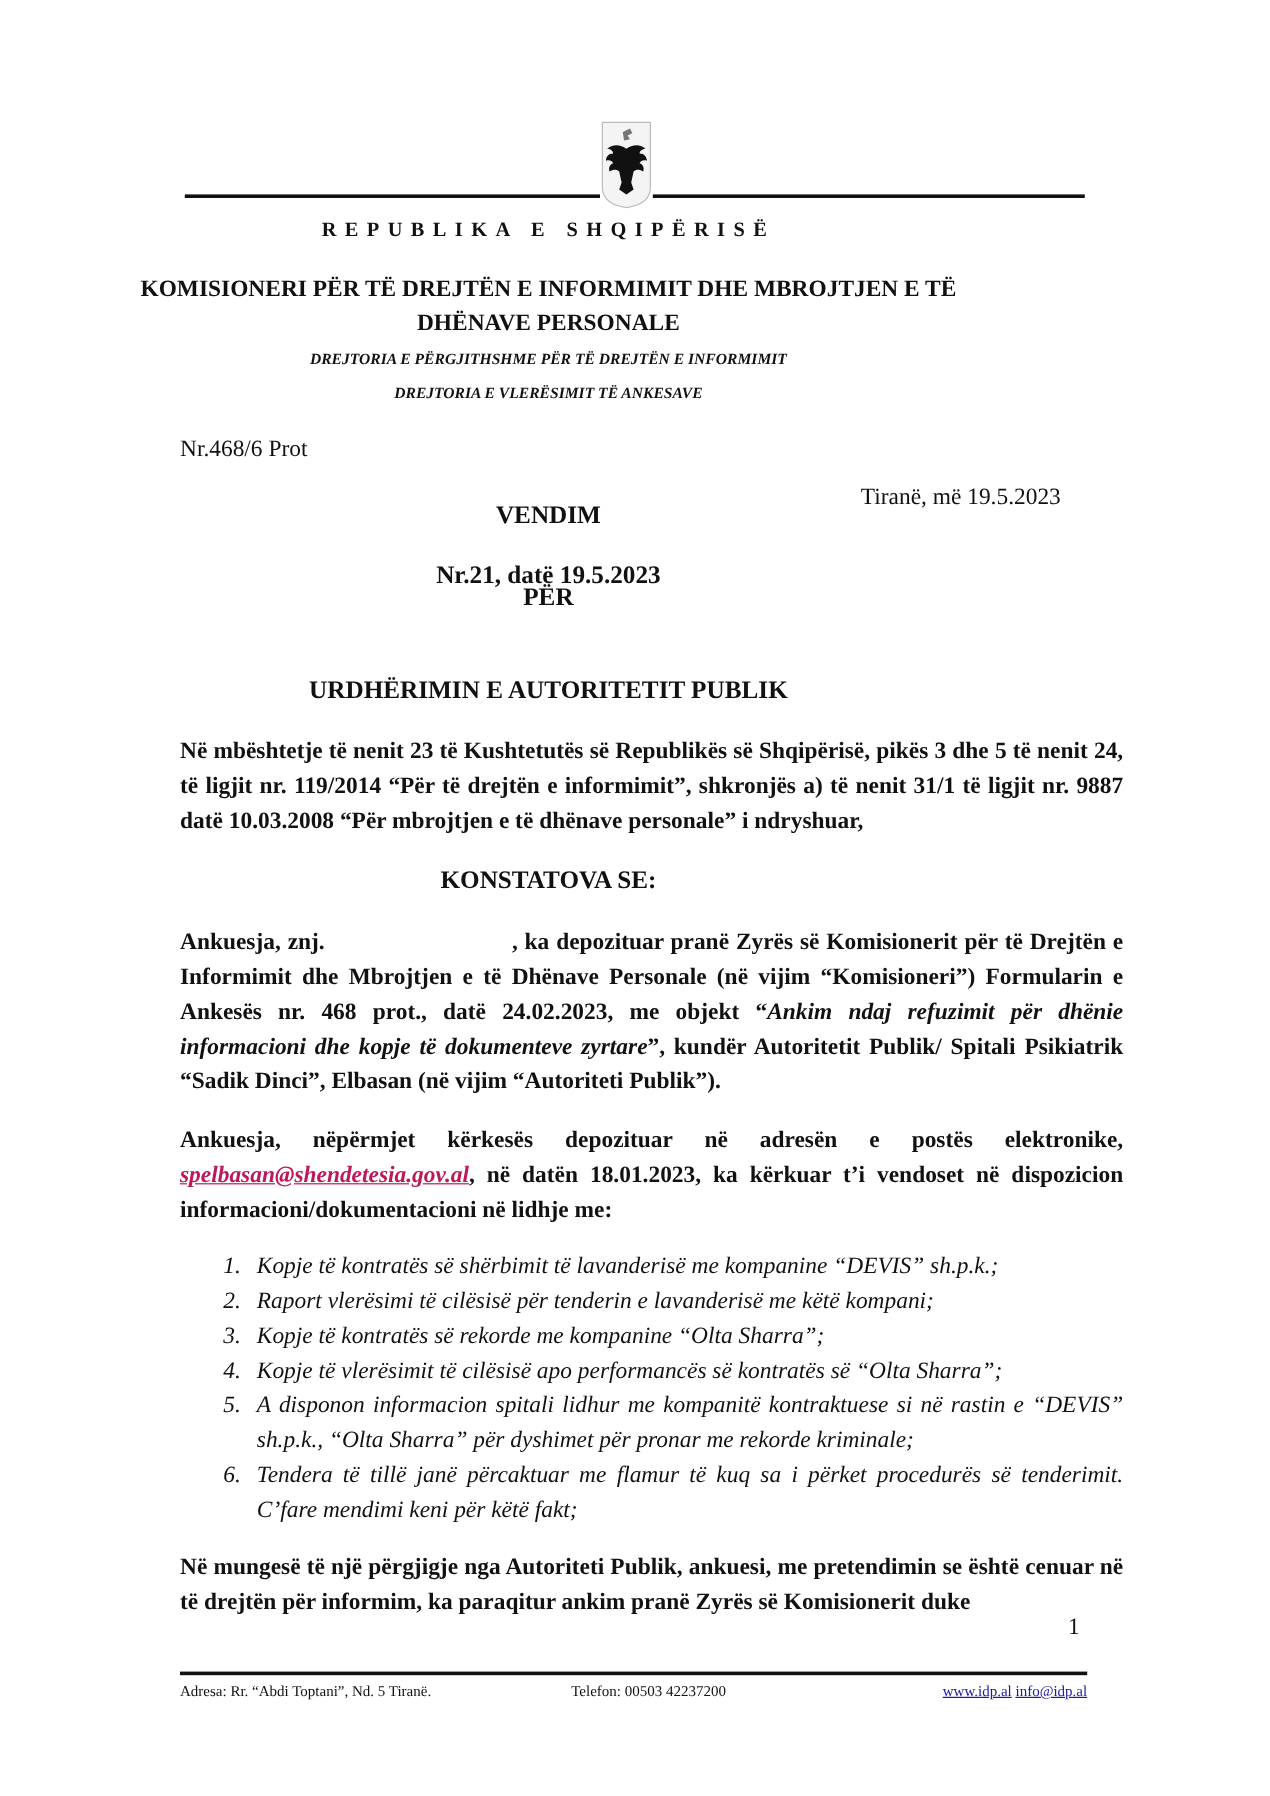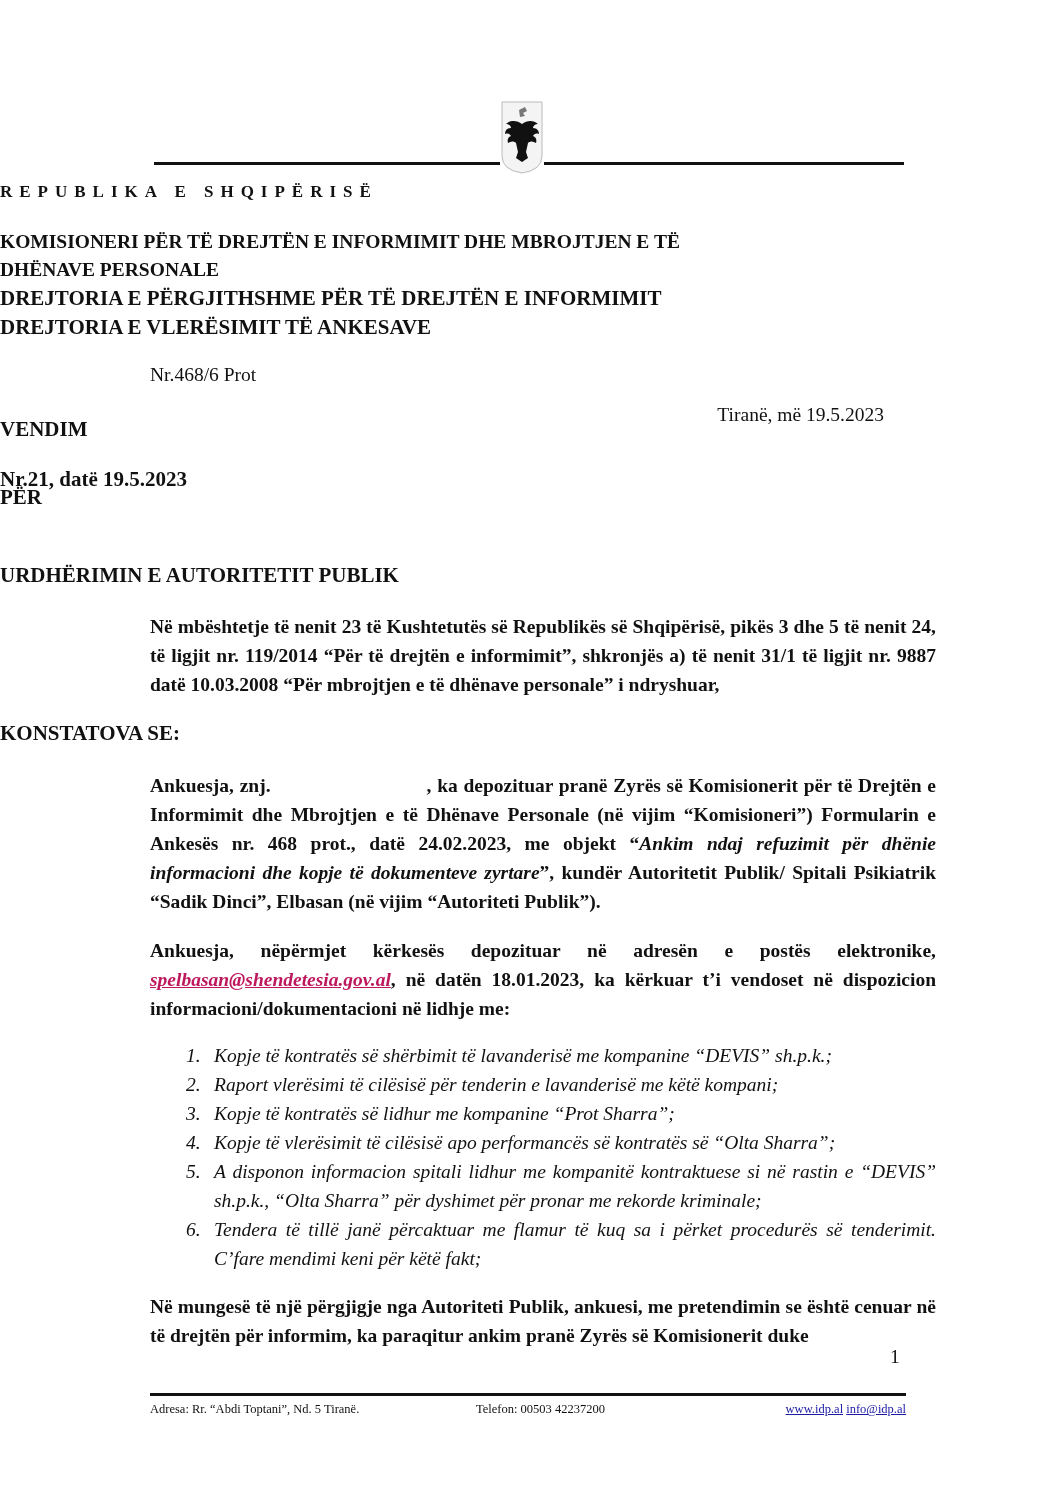--- a/index.html
+++ b/index.html
@@ -1,28 +1,28 @@
 <!DOCTYPE html>
 <html><head>
   <meta charset="utf-8">
   <style>
     html, body { margin: 0; padding: 0; background: #ffffff; }
     body { width: 1058px; height: 1497px; position: relative; overflow: hidden;
            font-family: "Liberation Serif", "DejaVu Serif", serif; color: #111; }
     .abs { position: absolute; }
-    .center { left: 0; width: 914px; text-align: left; }
+    .center { left: 0; width: 914px; text-align: center; }
 
     
     .emblem { left: 500px; top: 100px; width: 44px; height: 74px; }
     .hdr-rule { top: 162px; height: 3px; background: #111; }
     .hdr-rule.left { left: 154px; width: 346px; }
     .hdr-rule.right { left: 544px; width: 360px; }
     .republika { top: 182px; font-size: 17px; font-weight: bold; letter-spacing: 7px; }
     .org { top: 228px; font-size: 19.5px; font-weight: bold; line-height: 28px; }
-    .dir { font-size: 21px; line-height: 29px; }
+    .dir { font-size: 13px; line-height: 29px; font-style: italic; }
 
     .meta-row { top: 364px; left: 150px; width: 734px; font-size: 19.5px; }
     .meta-row .l { position: absolute; left: 0; }
     .meta-row .r { position: absolute; right: 0; margin-top: 40px; }
 
     .title { font-size: 21px; font-weight: bold; }
 
     .body-p { left: 150px; width: 786px; font-size: 19.5px; line-height: 29px; text-align: justify; font-weight: bold; }
     .body-p i { font-style: italic; }
     .link { color: #be185d; text-decoration: underline; font-style: italic; }
@@ -78,21 +78,21 @@
 
 <div class="abs center title" style="top:721px;">KONSTATOVA SE:</div>
 
 <p class="abs body-p" style="top:771px; margin:0;"><span>Ankuesja, znj.</span><span class="redact"></span><span>, ka depozituar pranë Zyrës së Komisionerit për të Drejtën e Informimit dhe Mbrojtjen e të Dhënave Personale (në vijim “Komisioneri”) Formularin e Ankesës nr. 468 prot., datë 24.02.2023, me objekt “</span><i>Ankim ndaj refuzimit për dhënie informacioni dhe kopje të dokumenteve zyrtare</i><span>”, kundër Autoritetit Publik/ Spitali Psikiatrik “Sadik Dinci”, Elbasan (në vijim “Autoriteti Publik”).</span></p>
 
 <p class="abs body-p" style="top:936px; margin:0;"><span>Ankuesja, nëpërmjet kërkesës depozituar në adresën e postës elektronike, </span><a class="link">spelbasan@shendetesia.gov.al</a><span>, në datën 18.01.2023, ka kërkuar t’i vendoset në dispozicion informacioni/dokumentacioni në lidhje me:</span></p>
 
 <ol class="abs list" style="top:1041px;">
   <li><span class="num">1.</span><span>Kopje të kontratës së  shërbimit të  lavanderisë  me kompanine “DEVIS” sh.p.k.;</span></li>
   <li><span class="num">2.</span><span>Raport vlerësimi të cilësisë për tenderin e lavanderisë me këtë kompani;</span></li>
-  <li><span class="num">3.</span><span>Kopje të kontratës së lidhur me kompanine “Prot Sharra”;</span></li>
+  <li><span class="num">3.</span><span>Kopje të kontratës së rekorde me kompanine “Olta Sharra”;</span></li>
   <li><span class="num">4.</span><span>Kopje të vlerësimit të cilësisë apo performancës së kontratës së “Olta Sharra”;</span></li>
   <li><span class="num">5.</span><span>A disponon informacion spitali lidhur me kompanitë kontraktuese si në rastin e “DEVIS” sh.p.k., “Olta Sharra” për dyshimet për pronar me rekorde kriminale;</span></li>
   <li><span class="num">6.</span><span>Tendera të tillë janë përcaktuar me flamur të kuq sa i përket procedurës së tenderimit. C’fare mendimi keni për këtë fakt;</span></li>
 </ol>
 
 <p class="abs body-p" style="top:1292px; margin:0;">Në mungesë të një përgjigje nga Autoriteti Publik, ankuesi, me pretendimin se është cenuar në të drejtën për informim, ka paraqitur ankim pranë Zyrës së Komisionerit duke</p>
 
 <div class="abs page-num">1</div>
 
 <div class="abs foot-rule"></div>

